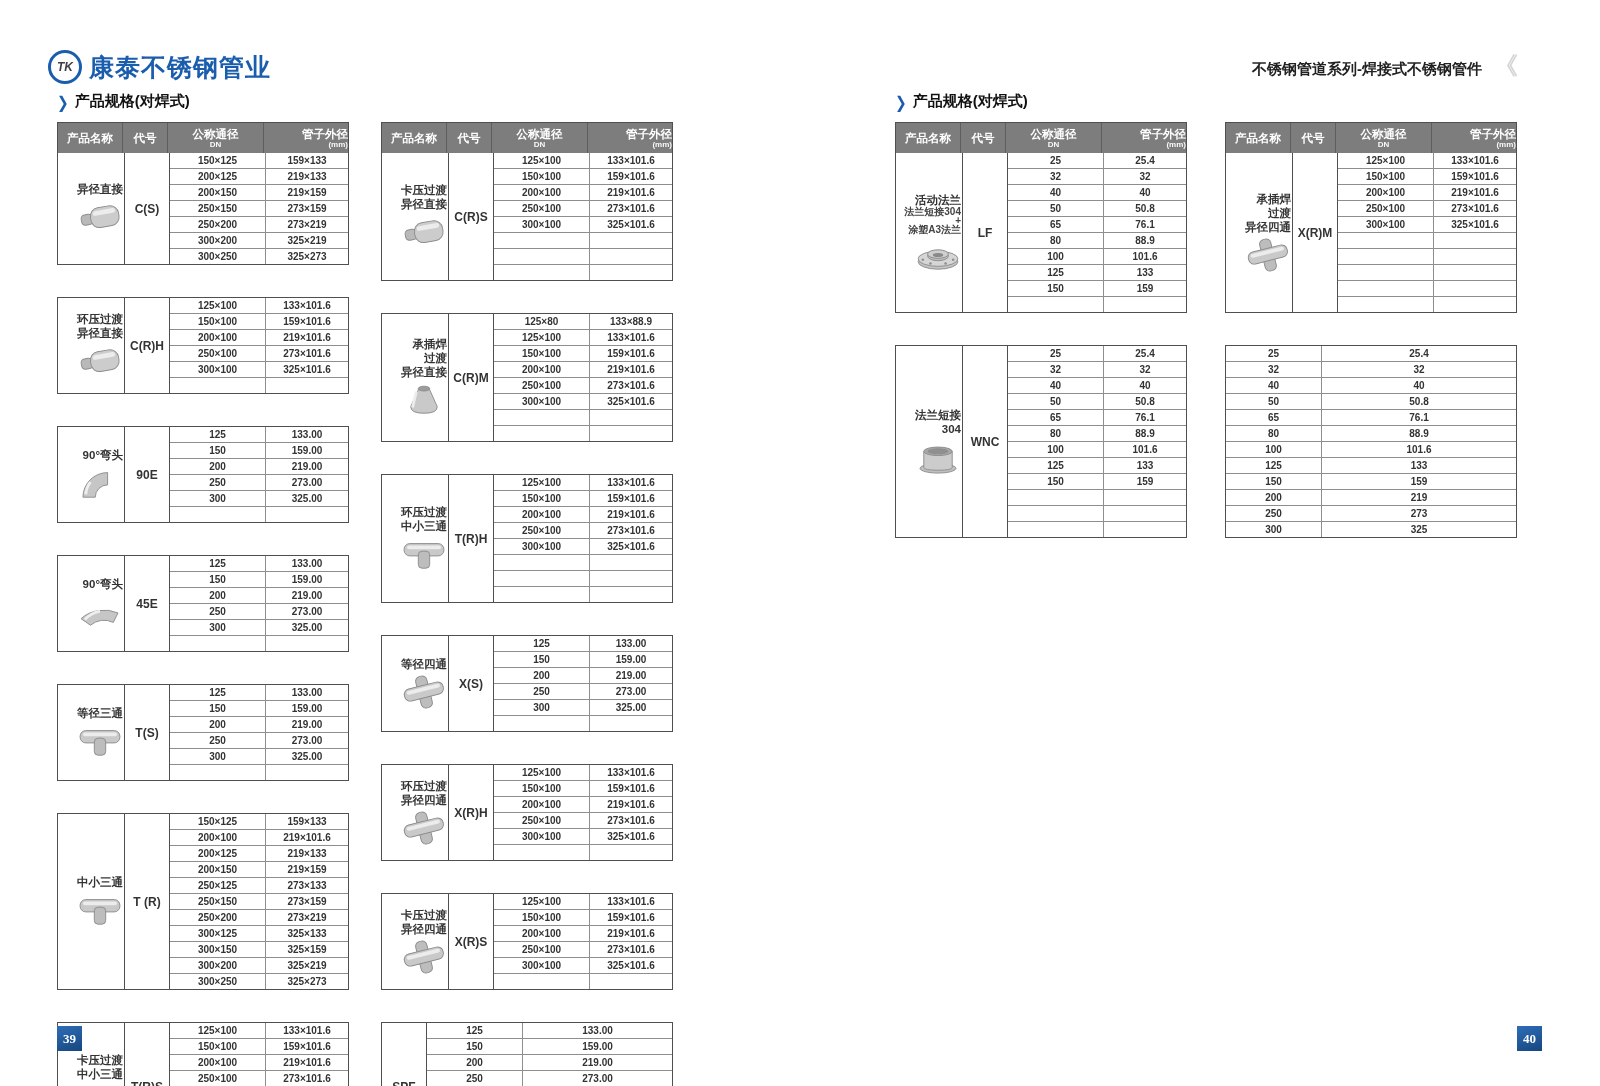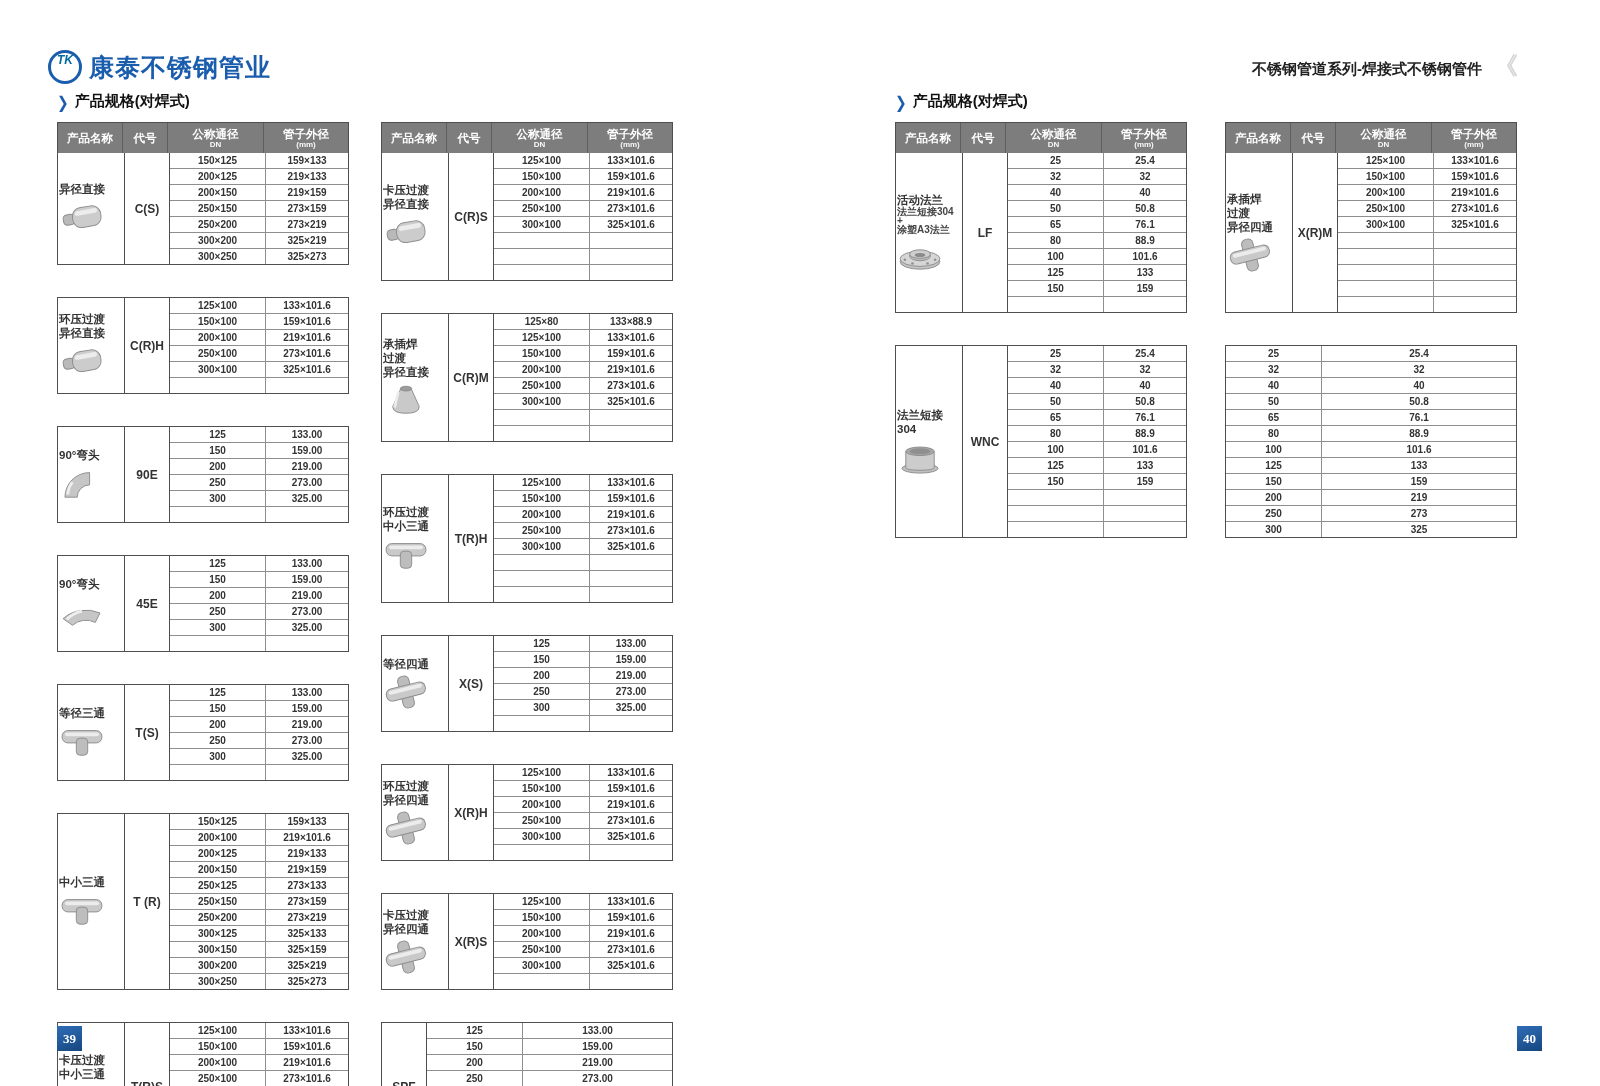--- a/index.html
+++ b/index.html
@@ -2,46 +2,46 @@
 <html><head>
 <meta charset="utf-8">
 <style>
   html,body{margin:0;padding:0;background:#fff;}
   .page{position:relative;width:1600px;height:1086px;background:#ffffff;overflow:hidden;
         font-family:"Liberation Sans","DejaVu Sans",sans-serif;}
 
   
   .logo{position:absolute;left:48px;top:50px;display:flex;align-items:center;gap:7px;}
   .logo-mark{width:28px;height:28px;border:3px solid #1a5dad;border-radius:50%;
-             display:flex;align-items:flex-start;justify-content:center;
-             font-weight:bold;font-style:italic;font-size:12px;color:#0369a1;}
+             display:flex;align-items:center;justify-content:center;
+             font-weight:bold;font-style:italic;font-size:12px;color:#404040;}
   .logo-text{font-size:25px;font-weight:bold;color:#1a5dad;letter-spacing:1px;}
   .series-title{position:absolute;top:60px;right:118px;font-size:15px;font-weight:bold;color:#222;}
   .corner-chevron{position:absolute;top:50px;right:82px;font-size:24px;color:#d5d5d5;font-weight:bold;}
   .section-title{position:absolute;top:92px;font-size:15px;font-weight:bold;color:#111;
                  display:flex;align-items:center;gap:6px;}
   .section-title .arrow{color:#1a5dad;font-size:14px;font-weight:bold;transform:scaleY(1.15);}
   .st-left{left:57px;} .st-right{left:895px;}
 
   
   .col{position:absolute;top:122px;width:292px;display:flex;flex-direction:column;gap:32px;}
   .col-0{left:57px;} .col-1{left:381px;} .col-2{left:895px;} .col-3{left:1225px;}
 
   
   .spec-table{border:1px solid #4f4f4f;background:#fff;}
   .thead{display:flex;background:#7d7d7d;color:#fff;height:30px;}
   .th{display:flex;flex-direction:column;justify-content:center;align-items:center;
       border-right:1px solid #5e5e5e;font-weight:bold;}
-  .th:last-child{border-right:none;}
+  .th:last-child{border-right:none;align-items:flex-end;}
   .th-prod{width:64px;} .th-code{width:44px;} .th-dn{width:95px;} .th-od{flex:1;}
   .th .main{font-size:11.5px;line-height:12px;}
   .th .sub{font-size:8px;line-height:9px;font-weight:bold;opacity:.95;}
   .tbody{display:flex;align-items:stretch;}
   .c-prod{width:64px;border-right:1px solid #4f4f4f;display:flex;flex-direction:column;
-          align-items:flex-start;justify-content:center;padding:3px 1px;}
+          align-items:flex-end;justify-content:center;padding:3px 1px;}
   .pname{font-size:11.5px;font-weight:bold;color:#333;line-height:14px;text-align:center;white-space:nowrap;}
   .psub{font-size:10px;font-weight:bold;color:#444;line-height:9px;text-align:center;white-space:nowrap;}
   .photo{width:46px;height:36px;margin-top:3px;}
   .photo svg{width:100%;height:100%;display:block;}
   .c-code{width:44px;border-right:1px solid #4f4f4f;display:flex;align-items:center;
           justify-content:center;font-size:12px;font-weight:bold;color:#333;white-space:nowrap;}
   .rows{flex:1;display:flex;flex-direction:column;justify-content:stretch;}
   .row{display:flex;height:15px;flex:1 0 15px;}
   .row + .row{border-top:1px solid #8e8e8e;}
   .cdn{width:95px;border-right:1px solid #8e8e8e;}

